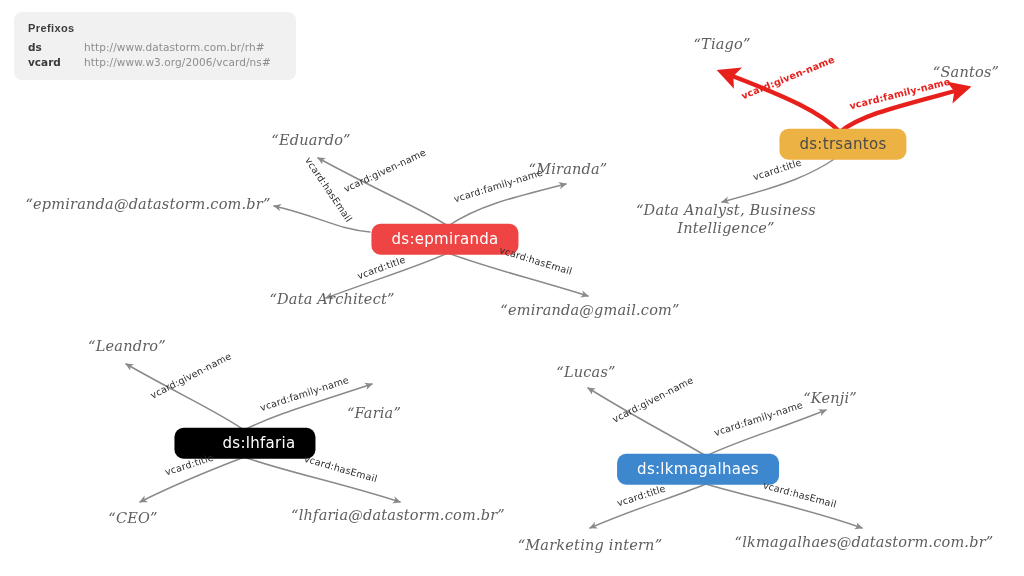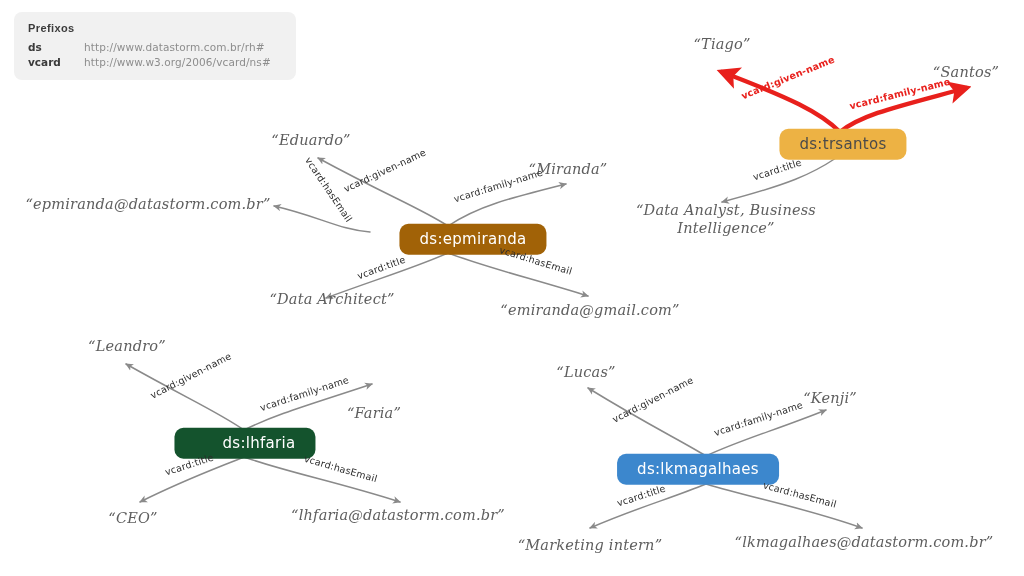--- a/index.html
+++ b/index.html
@@ -71,23 +71,23 @@
     transform: translate(-50%, -50%);
     border-radius: 9px;
     padding: 7px 20px;
     font-family: "DejaVu Sans", sans-serif;
     font-size: 15px;
     letter-spacing: 0.3px;
     white-space: nowrap;
     text-align: center;
     line-height: 1.1;
   }
-  .node.teal   { background: #a16207; color: #ffffff; margin-left: 28px; }
+  .node.teal   { background: #ef4444; color: #ffffff; }
   .node.orange { background: #edb244; color: #4a4a4a; }
-  .node.red    { background: #14532d; color: #ffffff; padding-left: 48px; }
+  .node.red    { background: #000000; color: #ffffff; padding-left: 48px; }
   .node.blue   { background: #3c87cd; color: #ffffff; }
 
   
   .literal {
     position: absolute;
     transform: translate(-50%, -50%);
     font-family: "DejaVu Serif", serif;
     font-style: italic;
     font-size: 14.5px;
     color: #5e5e5e;

